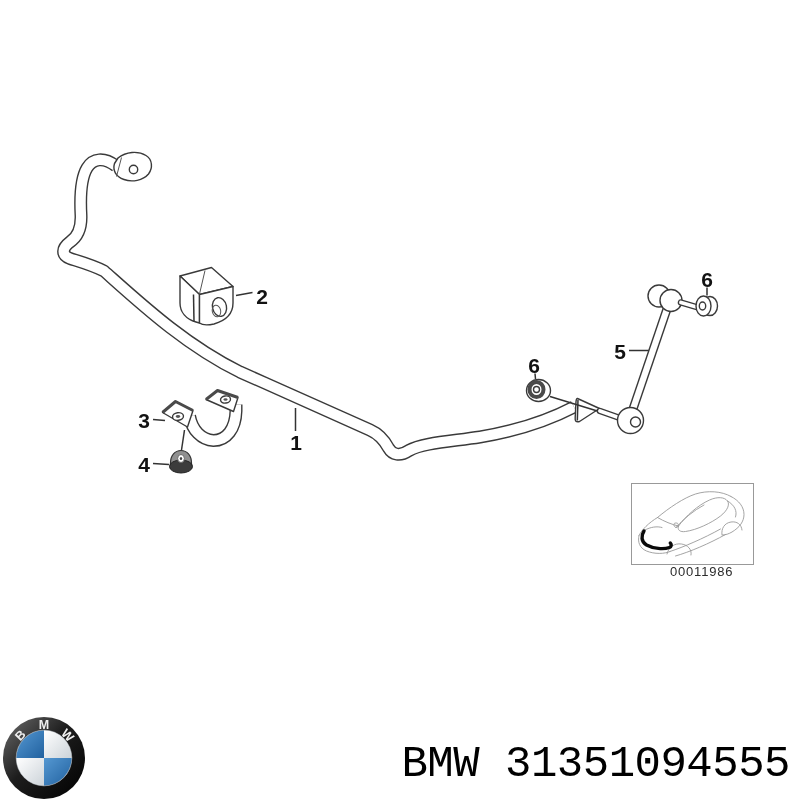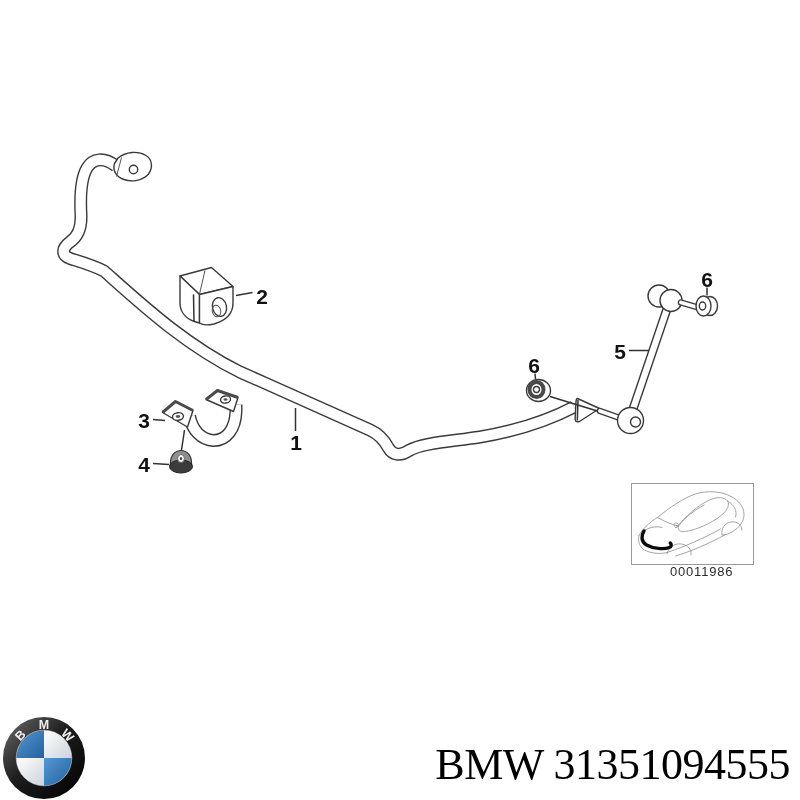--- a/index.html
+++ b/index.html
@@ -12,21 +12,21 @@
     position:absolute;transform:translate(-50%,-50%);
     font-weight:bold;font-size:21px;color:#121212;line-height:1;
     font-family:"Liberation Sans", sans-serif;
   }
   .inset-code{
     position:absolute;left:632px;top:565px;font-size:13px;letter-spacing:0.8px;
     color:#2b2b2b;line-height:14px;margin-left:38px;
   }
   .part-number{
     position:absolute;top:741px;right:10px;font-size:44px;letter-spacing:-0.5px;
-    color:#000;line-height:1.08;font-family:Liberation Serif, serif;
+    color:#000;line-height:1.08;font-family:Liberation Mono, monospace;
   }
   .logo-wrap{position:absolute;left:2px;top:716px;width:84px;height:84px;}
   
   .t-out{stroke:#3a3a3a;stroke-width:13;fill:none;stroke-linejoin:round;}
   .t-in{stroke:#ffffff;stroke-width:10.2;fill:none;stroke-linejoin:round;}
   .r-out{stroke:#3a3a3a;stroke-width:9;fill:none;}
   .r-in{stroke:#ffffff;stroke-width:6.2;fill:none;}
   .s-out{stroke:#3a3a3a;stroke-width:6.5;fill:none;stroke-linecap:round;}
   .s-in{stroke:#ffffff;stroke-width:3.9;fill:none;stroke-linecap:round;}
   .w{fill:#ffffff;stroke:#3a3a3a;stroke-width:1.4;stroke-linejoin:round;}

